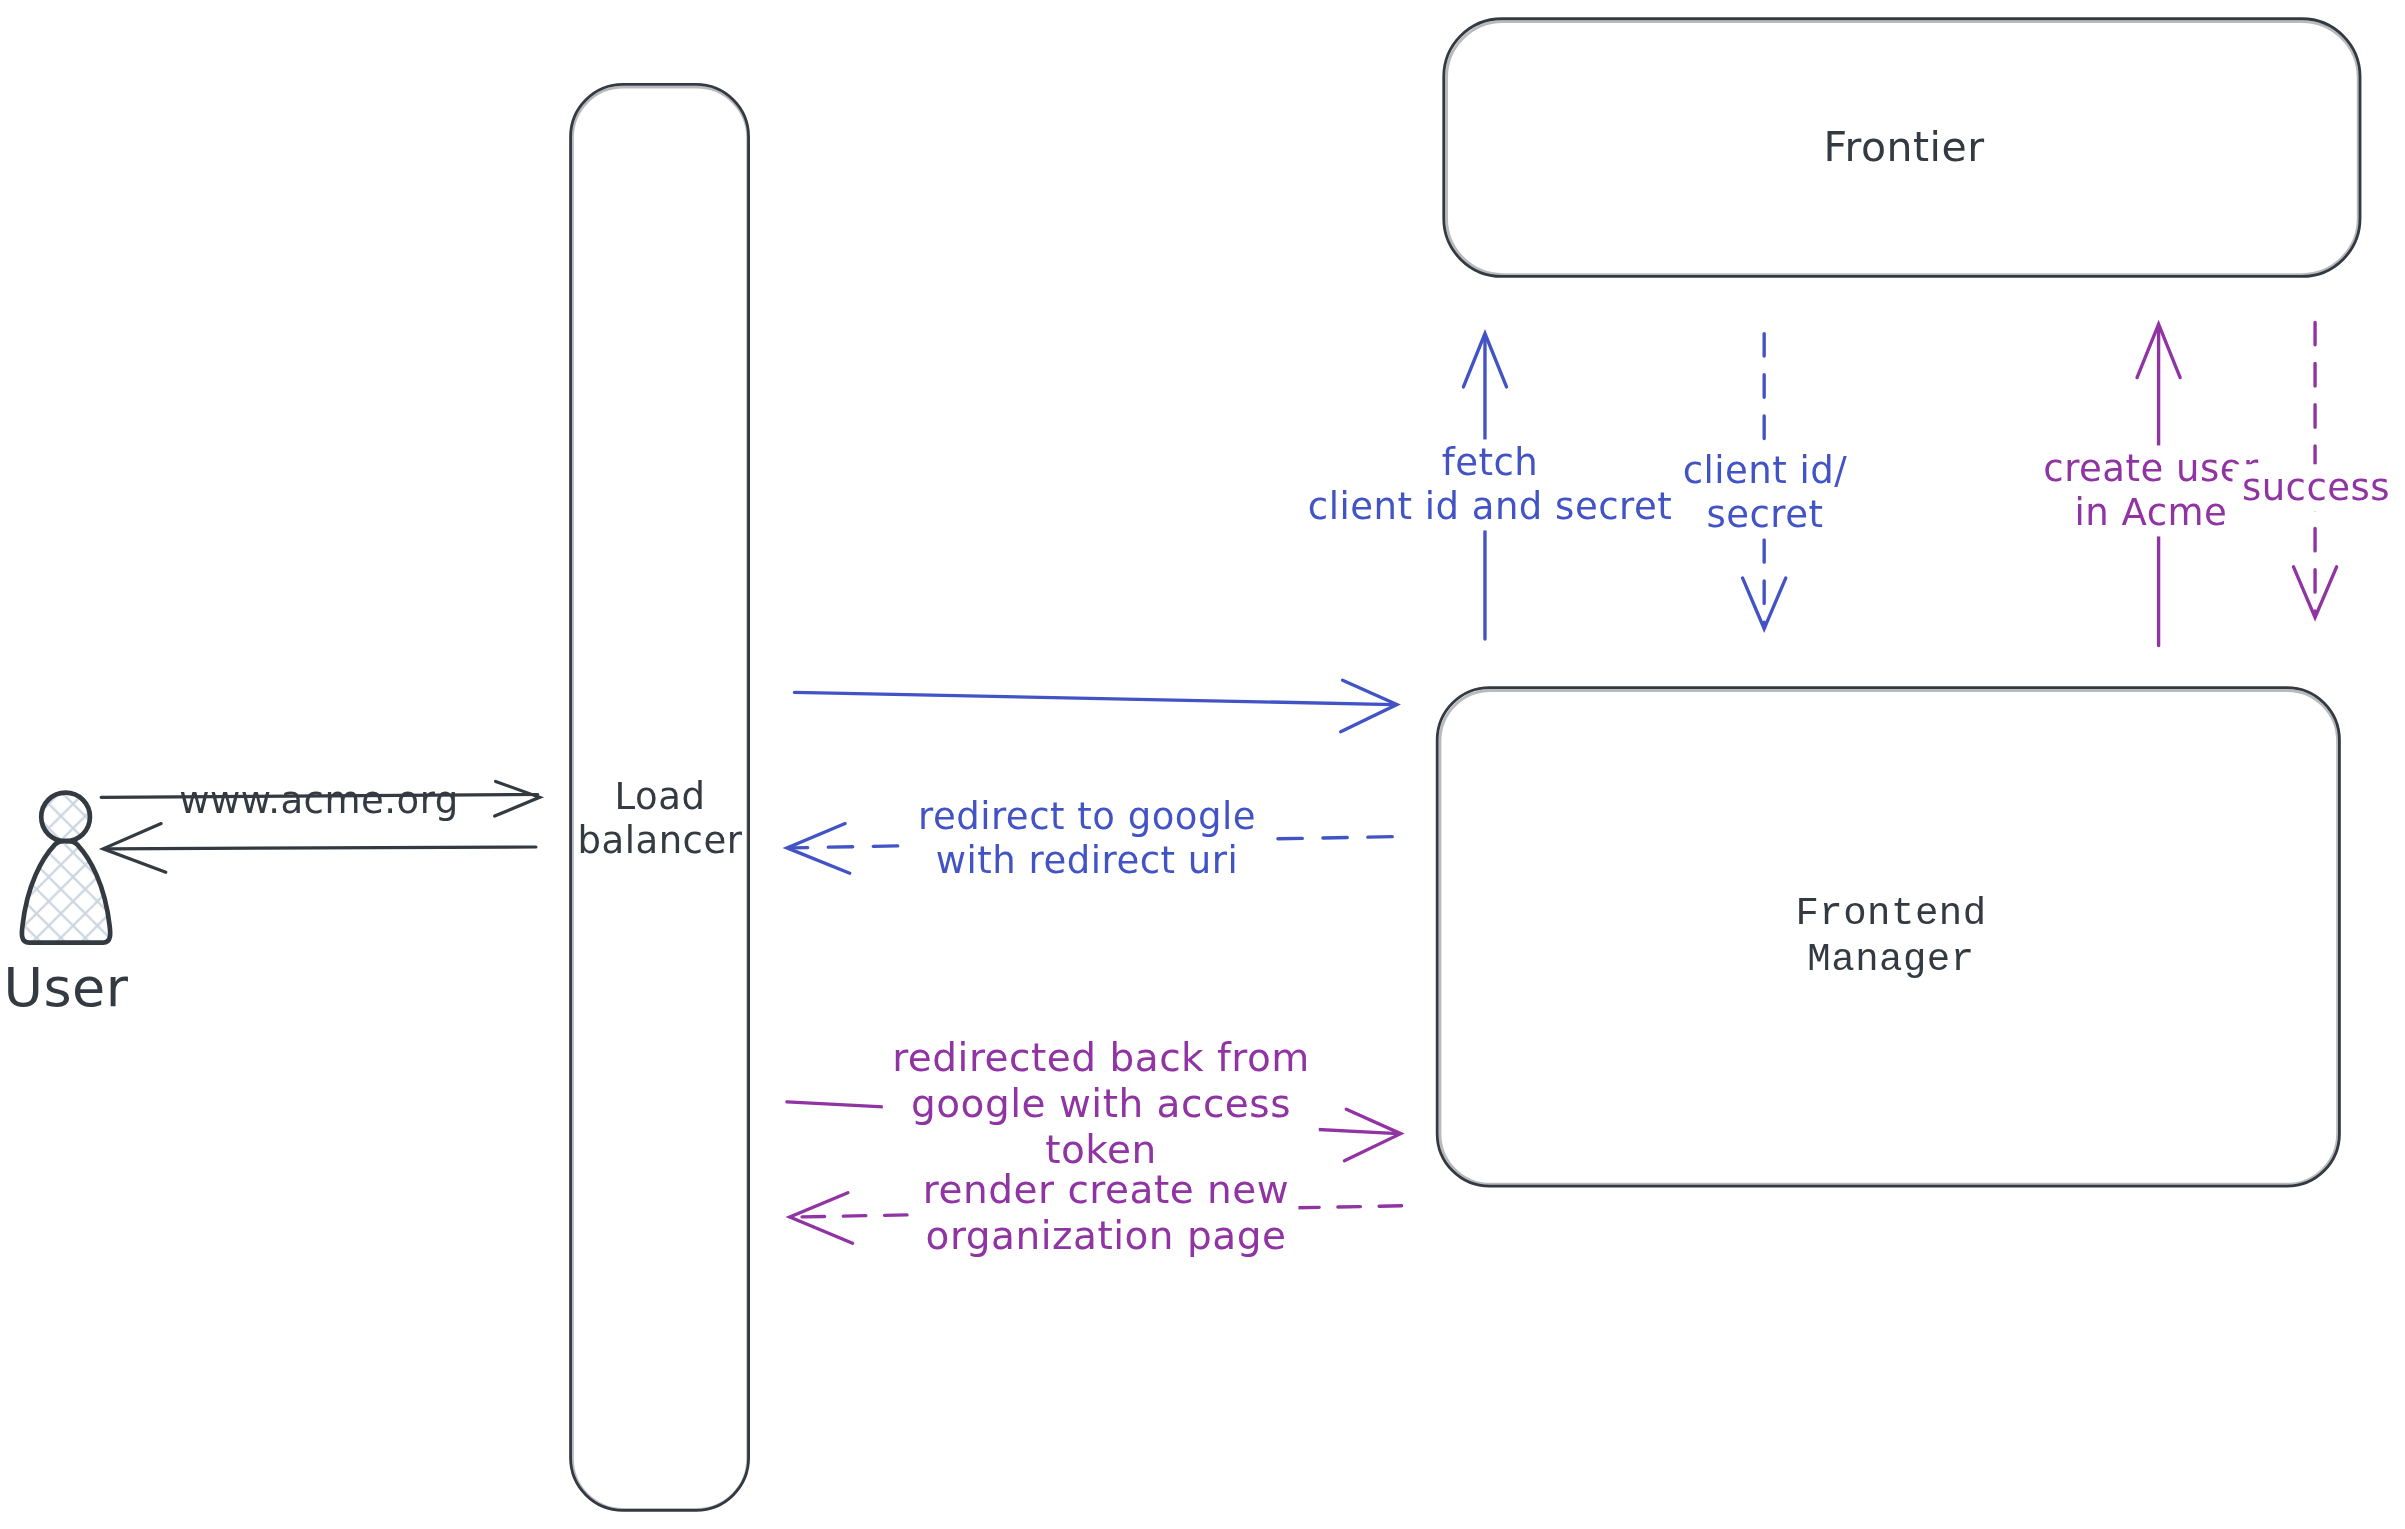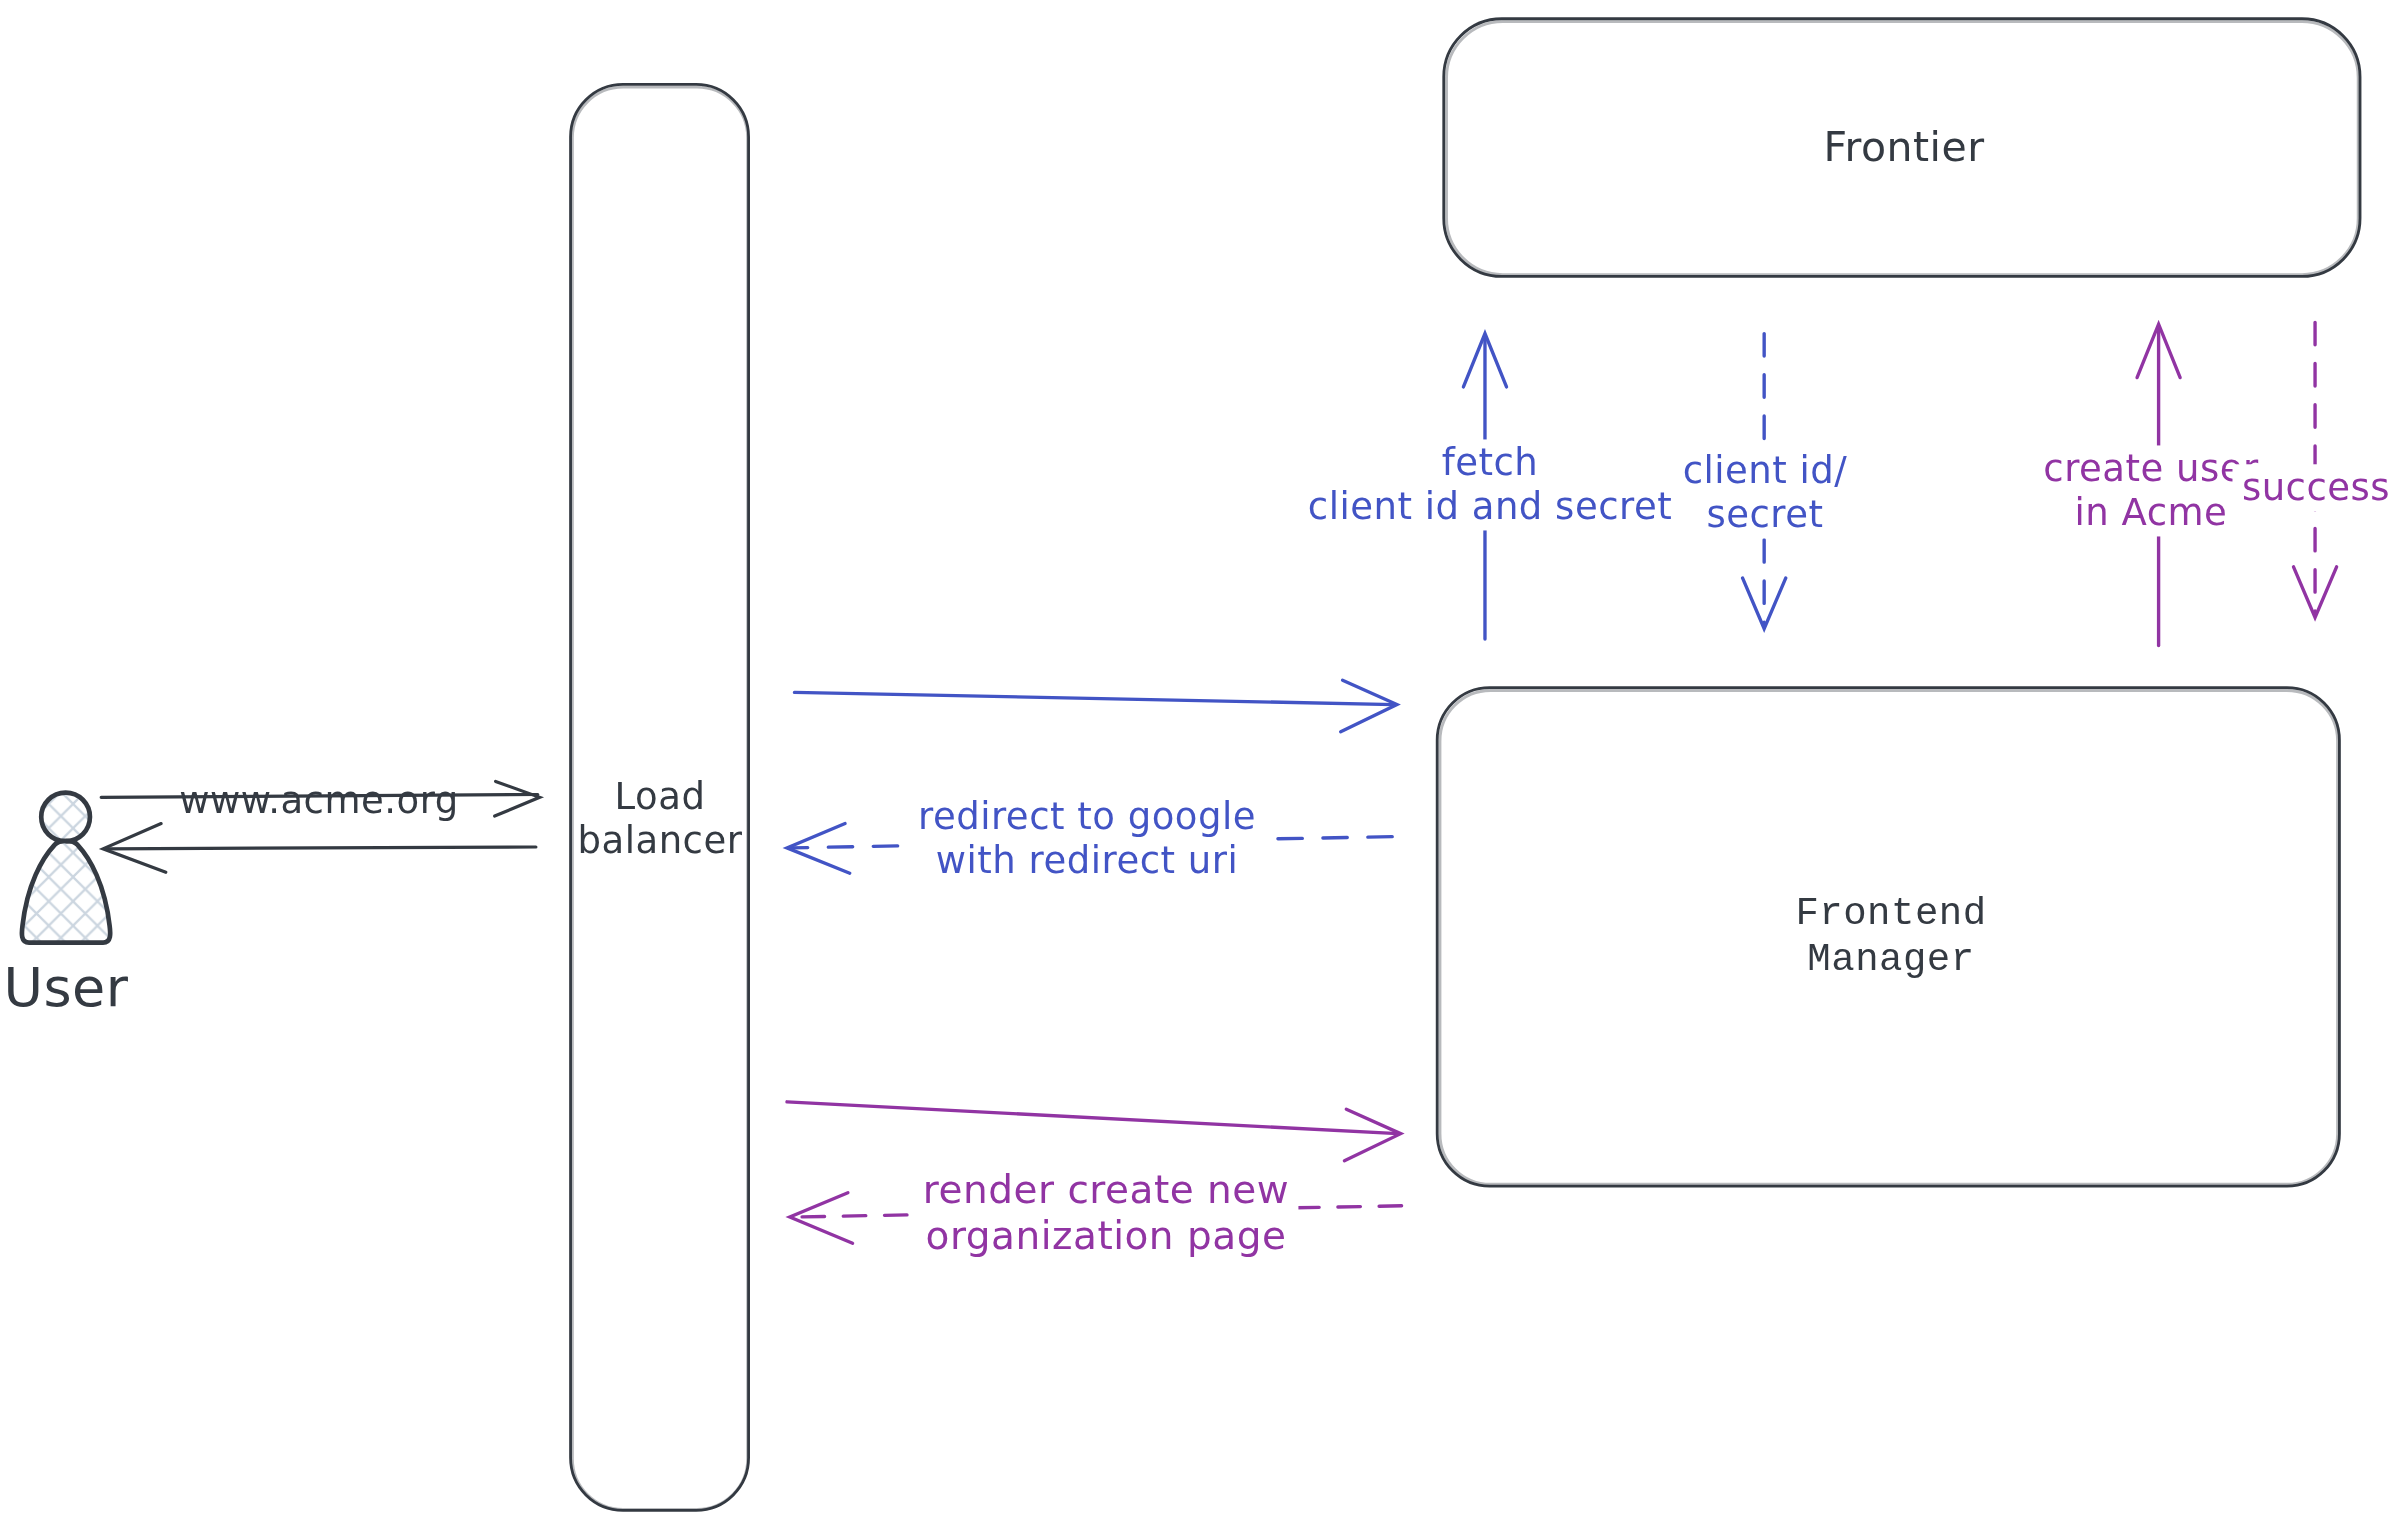--- a/index.html
+++ b/index.html
@@ -109,17 +109,20 @@
 
   <div class="label edge-label blue bg" style="left:1490px;top:485px;">fetch
 client id and secret</div>
   <div class="label edge-label blue bg" style="left:1765px;top:485px;margin-top:8px;">client id/
 secret</div>
 
   <div class="label edge-label purple bg" style="left:2151px;top:491px;">create user
 in Acme</div>
   <div class="label edge-label purple bg" style="left:2316px;top:488px;">success</div>
 
+  <div class="label edge-label purple bg" style="left:1101px;top:1104px;font-size:39px;">redirected back from
+google with access
+token</div>
   <div class="label edge-label purple bg" style="left:1106px;top:1213px;font-size:39px;">render create new
 organization page</div>
 
 </div>
 
 
 </body></html>

